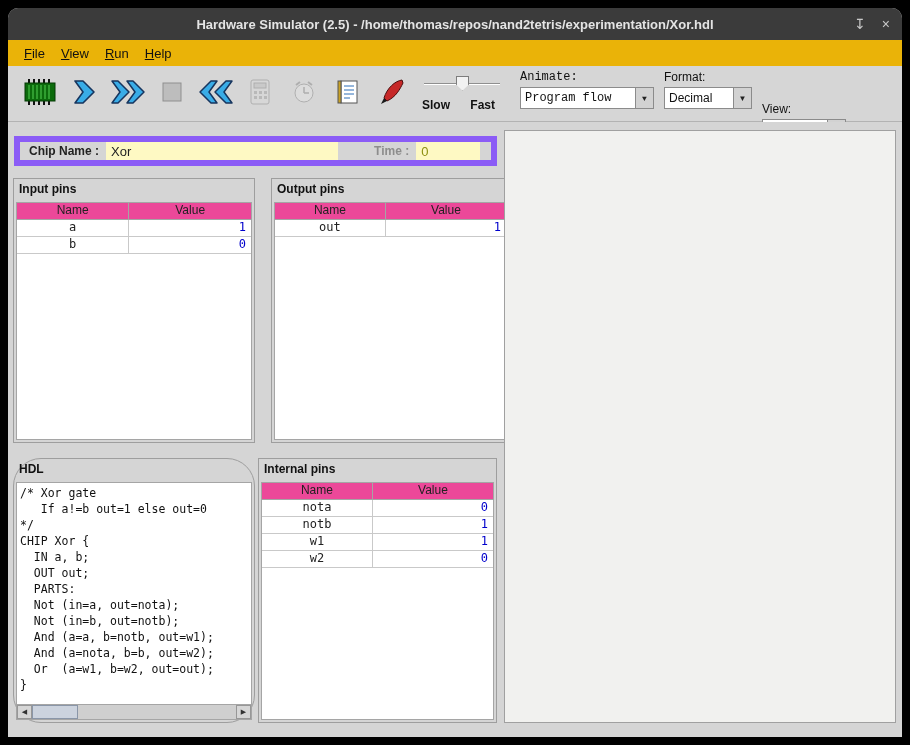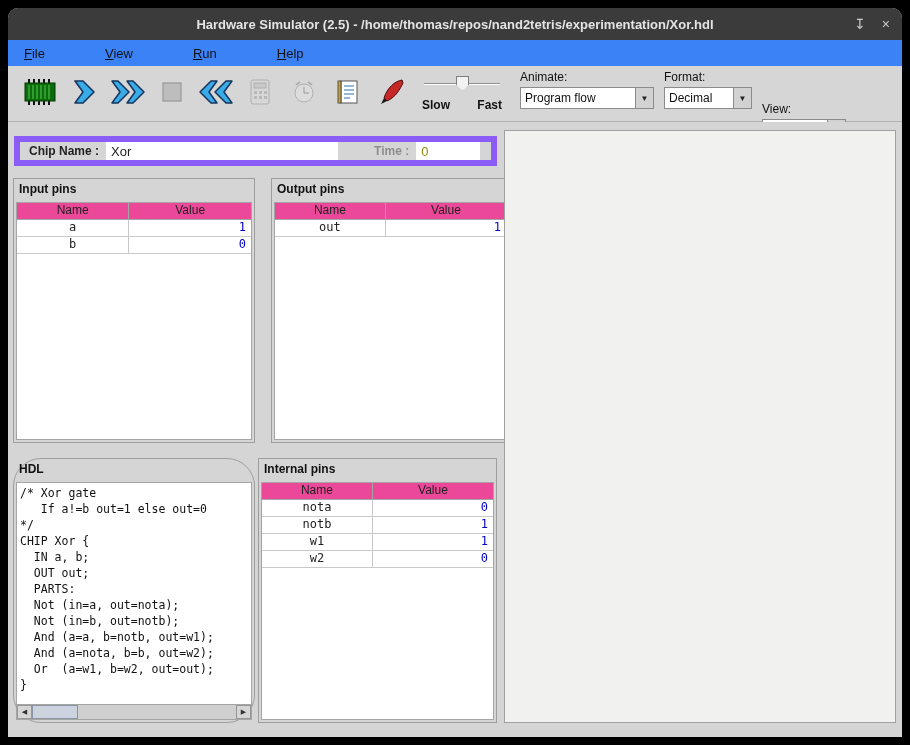--- a/index.html
+++ b/index.html
@@ -10,56 +10,56 @@
 
   
   .titlebar { height:32px; background:#3b3b3b; color:#e4e4e4; display:flex;
               align-items:center; justify-content:center; font-size:13px;
               font-weight:bold; position:relative; }
   .win-controls { position:absolute; right:12px; top:0; height:100%;
                   display:flex; align-items:center; gap:16px; }
   .win-btn { color:#c9c9c9; font-size:14px; font-weight:normal; cursor:default; }
 
   
-  .menubar { height:26px; background:#3b82f6; display:flex; align-items:center;
-             padding-left:8px;gap:44px; }
+  .menubar { height:26px; background:#eab308; display:flex; align-items:center;
+             padding-left:8px; }
   .menu-item { display:inline-block; padding:3px 8px; font-size:13px; color:#111; }
   .menu-item::first-letter { text-decoration:underline; }
 
   
   .toolbar { height:56px; background:#d6d6d6; border-bottom:1px solid #b3b3b3;
              display:flex; align-items:center; padding:0 10px; }
   .tb-btn { width:44px; height:46px; display:flex; align-items:center;
             justify-content:center; flex:0 0 auto; }
   .slider { width:80px; height:40px; position:relative; margin-left:8px; flex:0 0 auto; }
   .slider-track { position:absolute; left:2px; right:2px; top:9px; height:2px;
                   background:#8f8f8f; border-bottom:1px solid #fff; }
   .slider-thumb { position:absolute; left:34px; top:2px; width:13px; height:15px;
                   background:#f2f2f2; border:1px solid #7d7d7d;
                   clip-path:polygon(0 0,100% 0,100% 60%,50% 100%,0 60%); }
-  .slider-labels { position:absolute; left:0; right:0; bottom:2px; display:flex;
+  .slider-labels { position:absolute; left:0; right:7px; bottom:2px; display:flex;
                    justify-content:space-between; font-size:12px; font-weight:bold; color:#111; }
   .combo-group { display:flex; flex-direction:column; align-self:flex-start;
                  margin-top:4px; flex:0 0 auto; }
   .combo-label { font-size:12px; color:#111; margin-bottom:3px; }
   .combo { display:flex; height:22px; border:1px solid #8b8b8b; background:#fff; }
   .combo-text { flex:1; font-size:12px; padding:3px 4px; white-space:nowrap;
                 overflow:hidden; color:#111; }
   .combo-btn { width:18px; background:#d2d2d2; border-left:1px solid #8b8b8b;
                display:flex; align-items:center; justify-content:center; }
   .combo-btn span { font-size:8px; color:#222; }
 
   
   .content { position:relative; height:615px; background:#d5d5d5; }
 
   .chipbar { position:absolute; left:6px; top:14px; width:483px; height:30px;
              border:6px solid #8b5cf6; display:flex; align-items:center;
              padding-left:9px; background:#d5d5d5; }
   .chip-label { font-size:12px; font-weight:bold; color:#222; }
-  .yellow-field { background:#ffffff; height:18px; display:flex; align-items:center;
+  .yellow-field { background:#fef9c3; height:18px; display:flex; align-items:center;
                   padding:0 5px; font-size:13px; color:#222; margin-left:7px; }
   .chip-name-field { width:232px; }
   .time-label { margin-left:36px; font-size:12px; font-weight:bold; color:#8d8d8d; }
   .time-field { width:64px; color:#8d9010; }
 
   .panel { position:absolute; border:1px solid #9e9e9e; background:#d5d5d5; }
   .panel-title { height:21px; line-height:21px; font-size:12px; font-weight:bold;
                  padding-left:5px; color:#111; }
   .panel-inputs   { left:5px;   top:56px;  width:242px; height:265px; }
   .panel-outputs  { left:263px; top:56px;  width:239px; height:265px; }
@@ -228,21 +228,21 @@
 
     <div class="slider">
       <div class="slider-track"></div>
       <div class="slider-thumb"></div>
       <div class="slider-labels">
         <span>Slow</span>
         <span>Fast</span>
       </div>
     </div>
 
-    <div class="combo-group" style="width:134px; margin-left:18px;">
+    <div class="combo-group" style="width:134px; margin-left:18px;font-family:Liberation Mono, monospace;">
       <div class="combo-label">Animate:</div>
       <div class="combo">
         <div class="combo-text">Program flow</div>
         <div class="combo-btn">
           <span>▼</span>
         </div>
       </div>
     </div>
 
     <div class="combo-group" style="width:88px; margin-left:10px;">

